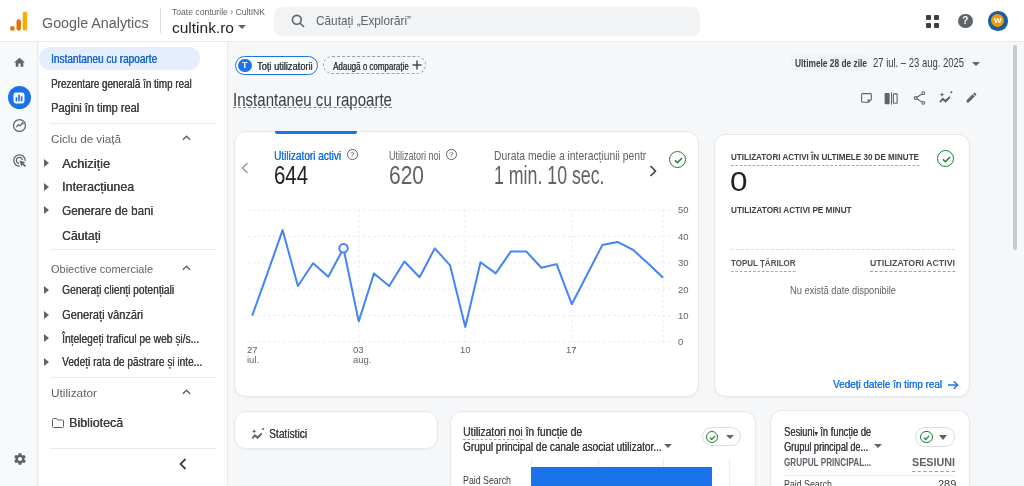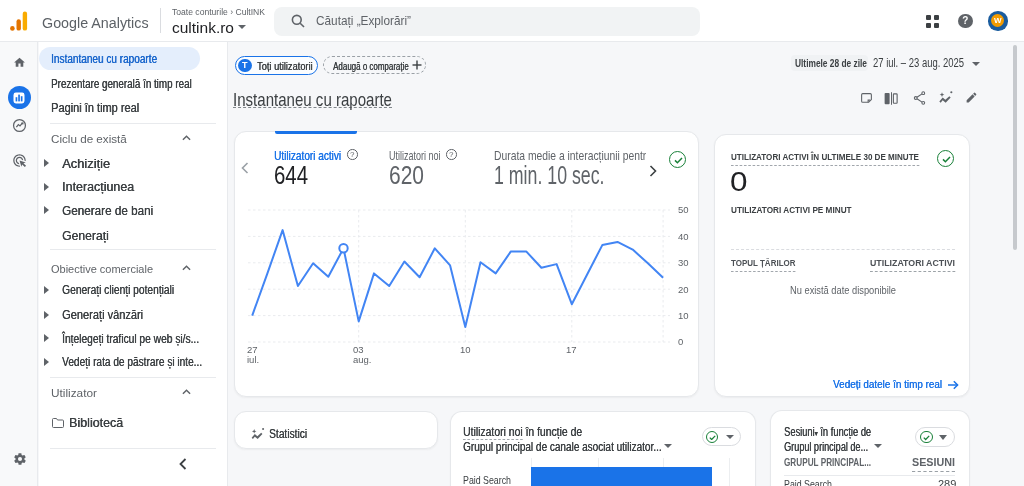--- a/index.html
+++ b/index.html
@@ -223,25 +223,25 @@
 
 <div class="abs" style="left:1012.5px;top:45px;width:4px;height:205px;background:#c6c9cd;border-radius:2px"></div>
 
 <div class="abs" style="left:42px;top:13.5px;font-size:15.5px;font-weight:normal;color:#5c6166;white-space:nowrap;line-height:1.15;transform:scaleX(0.9232);transform-origin:0 0;">Google Analytics</div>
 <div class="abs" style="left:171.5px;top:6.5px;font-size:9.5px;font-weight:normal;color:#5f6368;white-space:nowrap;line-height:1.15;transform:scaleX(0.9032);transform-origin:0 0;">Toate conturile › CultINK</div>
 <div class="abs" style="left:172px;top:18.5px;font-size:15px;font-weight:normal;color:#202124;white-space:nowrap;line-height:1.15;transform:scaleX(1.0328);transform-origin:0 0;">cultink.ro</div>
 <div class="abs" style="left:316px;top:14px;font-size:13px;font-weight:normal;color:#5f6368;white-space:nowrap;line-height:1.15;transform:scaleX(0.9068);transform-origin:0 0;">Căutați „Explorări”</div>
 <div class="abs" style="left:51px;top:53px;font-size:12px;font-weight:normal;color:#1765cc;white-space:nowrap;line-height:1.15;text-shadow:0.35px 0 0 currentColor;transform:scaleX(0.8362);transform-origin:0 0;">Instantaneu cu rapoarte</div>
 <div class="abs" style="left:51px;top:78px;font-size:12px;font-weight:normal;color:#3c4043;white-space:nowrap;line-height:1.15;text-shadow:0.35px 0 0 currentColor;transform:scaleX(0.8201);transform-origin:0 0;">Prezentare generală în timp real</div>
 <div class="abs" style="left:51px;top:102px;font-size:12px;font-weight:normal;color:#3c4043;white-space:nowrap;line-height:1.15;text-shadow:0.35px 0 0 currentColor;transform:scaleX(0.9162);transform-origin:0 0;">Pagini în timp real</div>
-<div class="abs" style="left:51px;top:132.5px;font-size:11.5px;font-weight:normal;color:#5f6368;white-space:nowrap;line-height:1.15;transform:scaleX(1.0138);transform-origin:0 0;">Ciclu de există</div>
+<div class="abs" style="left:51px;top:132.5px;font-size:11.5px;font-weight:normal;color:#5f6368;white-space:nowrap;line-height:1.15;transform:scaleX(1.0138);transform-origin:0 0;">Ciclu de viață</div>
 <div class="abs" style="left:62px;top:157.5px;font-size:12px;font-weight:normal;color:#3c4043;white-space:nowrap;line-height:1.15;text-shadow:0.35px 0 0 currentColor;transform:scaleX(1.0741);transform-origin:0 0;">Achiziție</div>
 <div class="abs" style="left:62px;top:181px;font-size:12px;font-weight:normal;color:#3c4043;white-space:nowrap;line-height:1.15;text-shadow:0.35px 0 0 currentColor;transform:scaleX(1.0376);transform-origin:0 0;">Interacțiunea</div>
 <div class="abs" style="left:62px;top:204.5px;font-size:12px;font-weight:normal;color:#3c4043;white-space:nowrap;line-height:1.15;text-shadow:0.35px 0 0 currentColor;transform:scaleX(0.9742);transform-origin:0 0;">Generare de bani</div>
-<div class="abs" style="left:62px;top:229.5px;font-size:12px;font-weight:normal;color:#3c4043;white-space:nowrap;line-height:1.15;text-shadow:0.35px 0 0 currentColor;transform:scaleX(1.0141);transform-origin:0 0;">Generați</div>
+<div class="abs" style="left:62px;top:229.5px;font-size:12px;font-weight:normal;color:#3c4043;white-space:nowrap;line-height:1.15;text-shadow:0.35px 0 0 currentColor;transform:scaleX(1.0141);transform-origin:0 0;">Căutați</div>
 <div class="abs" style="left:51px;top:262.5px;font-size:11.5px;font-weight:normal;color:#5f6368;white-space:nowrap;line-height:1.15;transform:scaleX(0.9556);transform-origin:0 0;">Obiective comerciale</div>
 <div class="abs" style="left:62px;top:284px;font-size:12px;font-weight:normal;color:#3c4043;white-space:nowrap;line-height:1.15;text-shadow:0.35px 0 0 currentColor;transform:scaleX(0.8522);transform-origin:0 0;">Generați clienți potențiali</div>
 <div class="abs" style="left:62px;top:308.5px;font-size:12px;font-weight:normal;color:#3c4043;white-space:nowrap;line-height:1.15;text-shadow:0.35px 0 0 currentColor;transform:scaleX(0.9200);transform-origin:0 0;">Generați vânzări</div>
 <div class="abs" style="left:62px;top:332.5px;font-size:12px;font-weight:normal;color:#3c4043;white-space:nowrap;line-height:1.15;text-shadow:0.35px 0 0 currentColor;transform:scaleX(0.8523);transform-origin:0 0;">Înțelegeți traficul pe web și/s...</div>
 <div class="abs" style="left:62px;top:356px;font-size:12px;font-weight:normal;color:#3c4043;white-space:nowrap;line-height:1.15;text-shadow:0.35px 0 0 currentColor;transform:scaleX(0.8428);transform-origin:0 0;">Vedeți rata de păstrare și inte...</div>
 <div class="abs" style="left:51px;top:386.5px;font-size:11.5px;font-weight:normal;color:#5f6368;white-space:nowrap;line-height:1.15;transform:scaleX(1.0283);transform-origin:0 0;">Utilizator</div>
 <div class="abs" style="left:69px;top:417px;font-size:12px;font-weight:normal;color:#3c4043;white-space:nowrap;line-height:1.15;text-shadow:0.35px 0 0 currentColor;transform:scaleX(1.0378);transform-origin:0 0;">Bibliotecă</div>
 <div class="abs" style="left:256.5px;top:59.5px;font-size:11.3px;font-weight:normal;color:#3c4043;white-space:nowrap;line-height:1.15;text-shadow:0.35px 0 0 currentColor;transform:scaleX(0.8184);transform-origin:0 0;">Toți utilizatorii</div>
 <div class="abs" style="left:332.5px;top:59.5px;font-size:11.3px;font-weight:normal;color:#3c4043;white-space:nowrap;line-height:1.15;text-shadow:0.35px 0 0 currentColor;transform:scaleX(0.7048);transform-origin:0 0;">Adaugă o comparație</div>
 <div class="abs" style="left:795px;top:57px;font-size:11px;font-weight:bold;color:#3c4043;white-space:nowrap;line-height:1.15;transform:scaleX(0.7598);transform-origin:0 0;">Ultimele 28 de zile</div>

